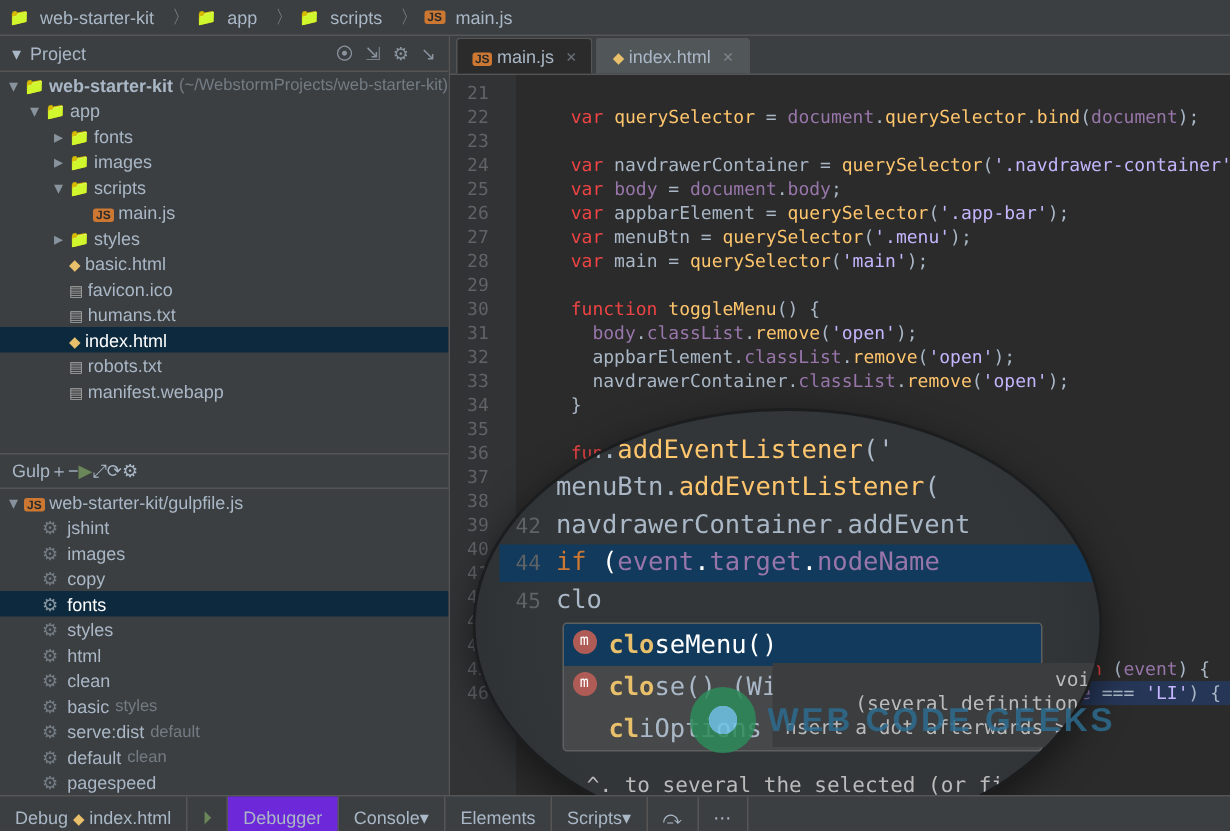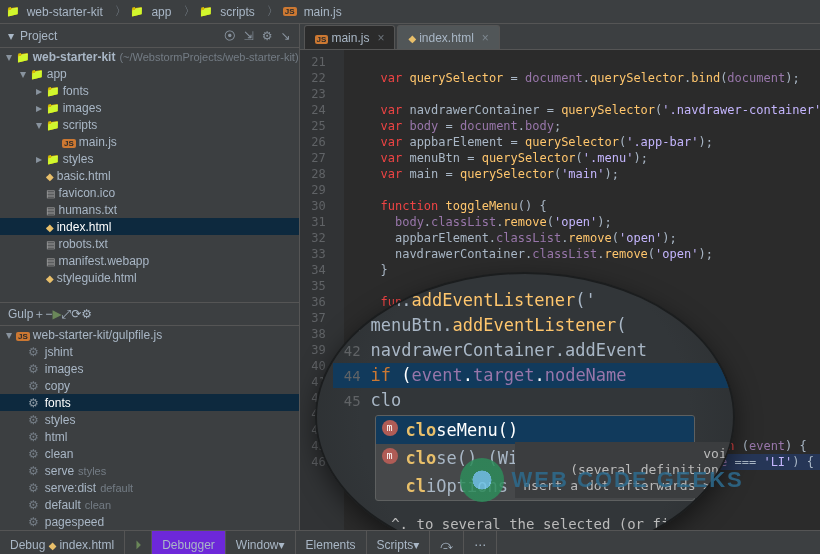--- a/index.html
+++ b/index.html
@@ -153,25 +153,20 @@
           <div class="tree-row indent2">
             <span class="arrow"></span>
             <span class="file-icon"></span>
             <span>robots.txt</span>
           </div>
           <div class="tree-row indent2">
             <span class="arrow"></span>
             <span class="file-icon"></span>
             <span>manifest.webapp</span>
           </div>
-          <div class="tree-row indent2">
-            <span class="arrow"></span>
-            <span class="html-icon"></span>
-            <span>styleguide.html</span>
-          </div>
         </div>
     </div>
 
     <div class="gulp-hdr">
       <span>Gulp</span>
       <span class="spacer"></span>
       <span class="tool">＋</span>
       <span class="tool">−</span>
       <span class="tool" style="color:#6a8759">▶</span>
       <span class="tool">⤢</span>
@@ -216,21 +211,21 @@
             <span>html</span>
           </div>
           <div class="tree-row indent1">
             <span style="width:8px;display:inline-block"></span>
             <span style="opacity:.5;margin-right:6px">⚙</span>
             <span>clean</span>
           </div>
           <div class="tree-row indent1">
             <span style="width:8px;display:inline-block"></span>
             <span style="opacity:.5;margin-right:6px">⚙</span>
-            <span>serve</span>
+            <span>basic</span>
             <span class="fade">styles</span>
           </div>
           <div class="tree-row indent1">
             <span style="width:8px;display:inline-block"></span>
             <span style="opacity:.5;margin-right:6px">⚙</span>
             <span>serve:dist</span>
             <span class="fade">default</span>
           </div>
           <div class="tree-row indent1">
             <span style="width:8px;display:inline-block"></span>
@@ -311,21 +306,21 @@
         <span>WEB CODE GEEKS</span>
     </div>
   </div>
 </div>
 
 <div class="bottom">
   <div class="item"><span>Debug</span>&nbsp;<span class="html-icon"></span><span>index.html</span></div>
   <div class="item" style="color:#6a8759">⏵</div>
   <div class="item active">Debugger</div>
   <div class="item">
-      <span>Window</span> 
+      <span>Console</span> 
       <span>▾</span>
     </div>
   <div class="item">Elements</div>
   <div class="item">
       <span>Scripts</span> 
       <span>▾</span>
     </div>
   <div class="item">⤼</div>
   <div class="item">⋯</div>
 </div>

